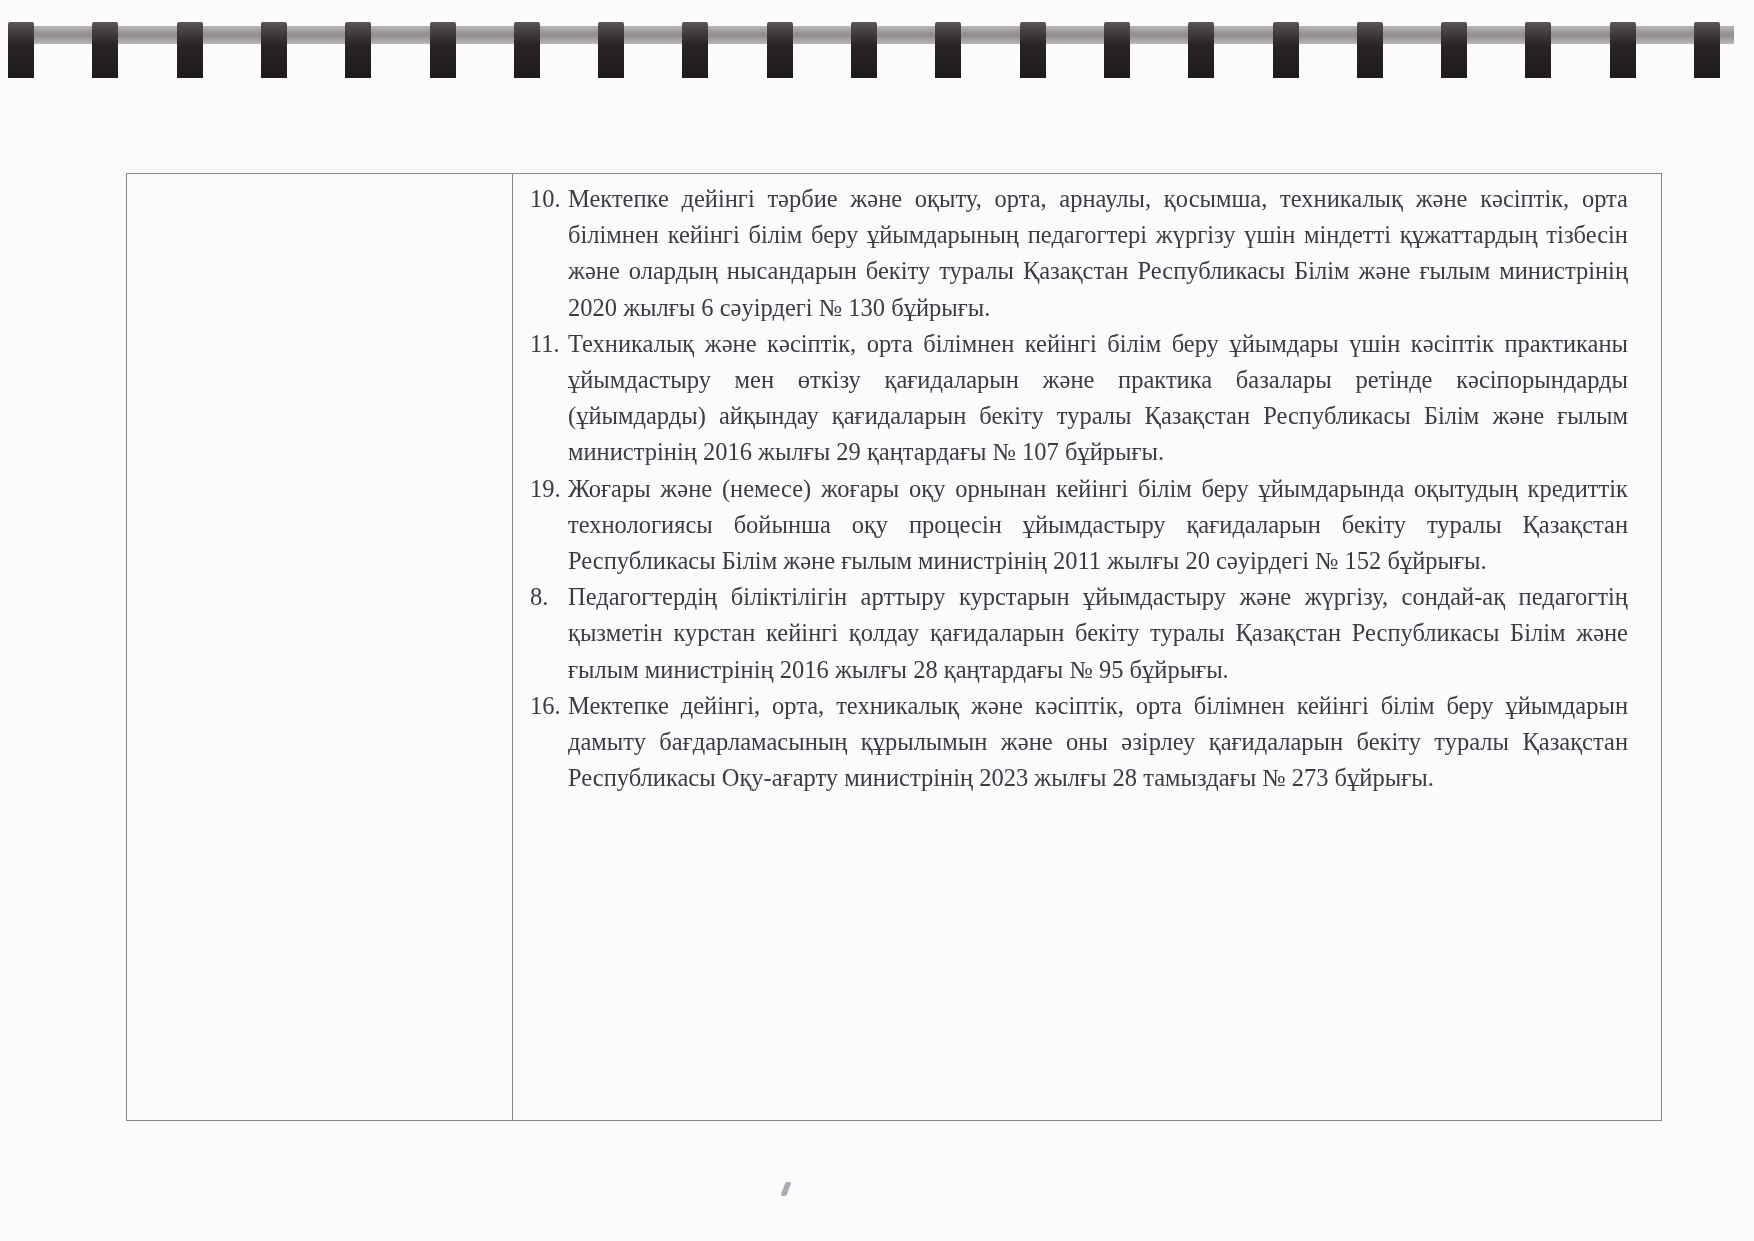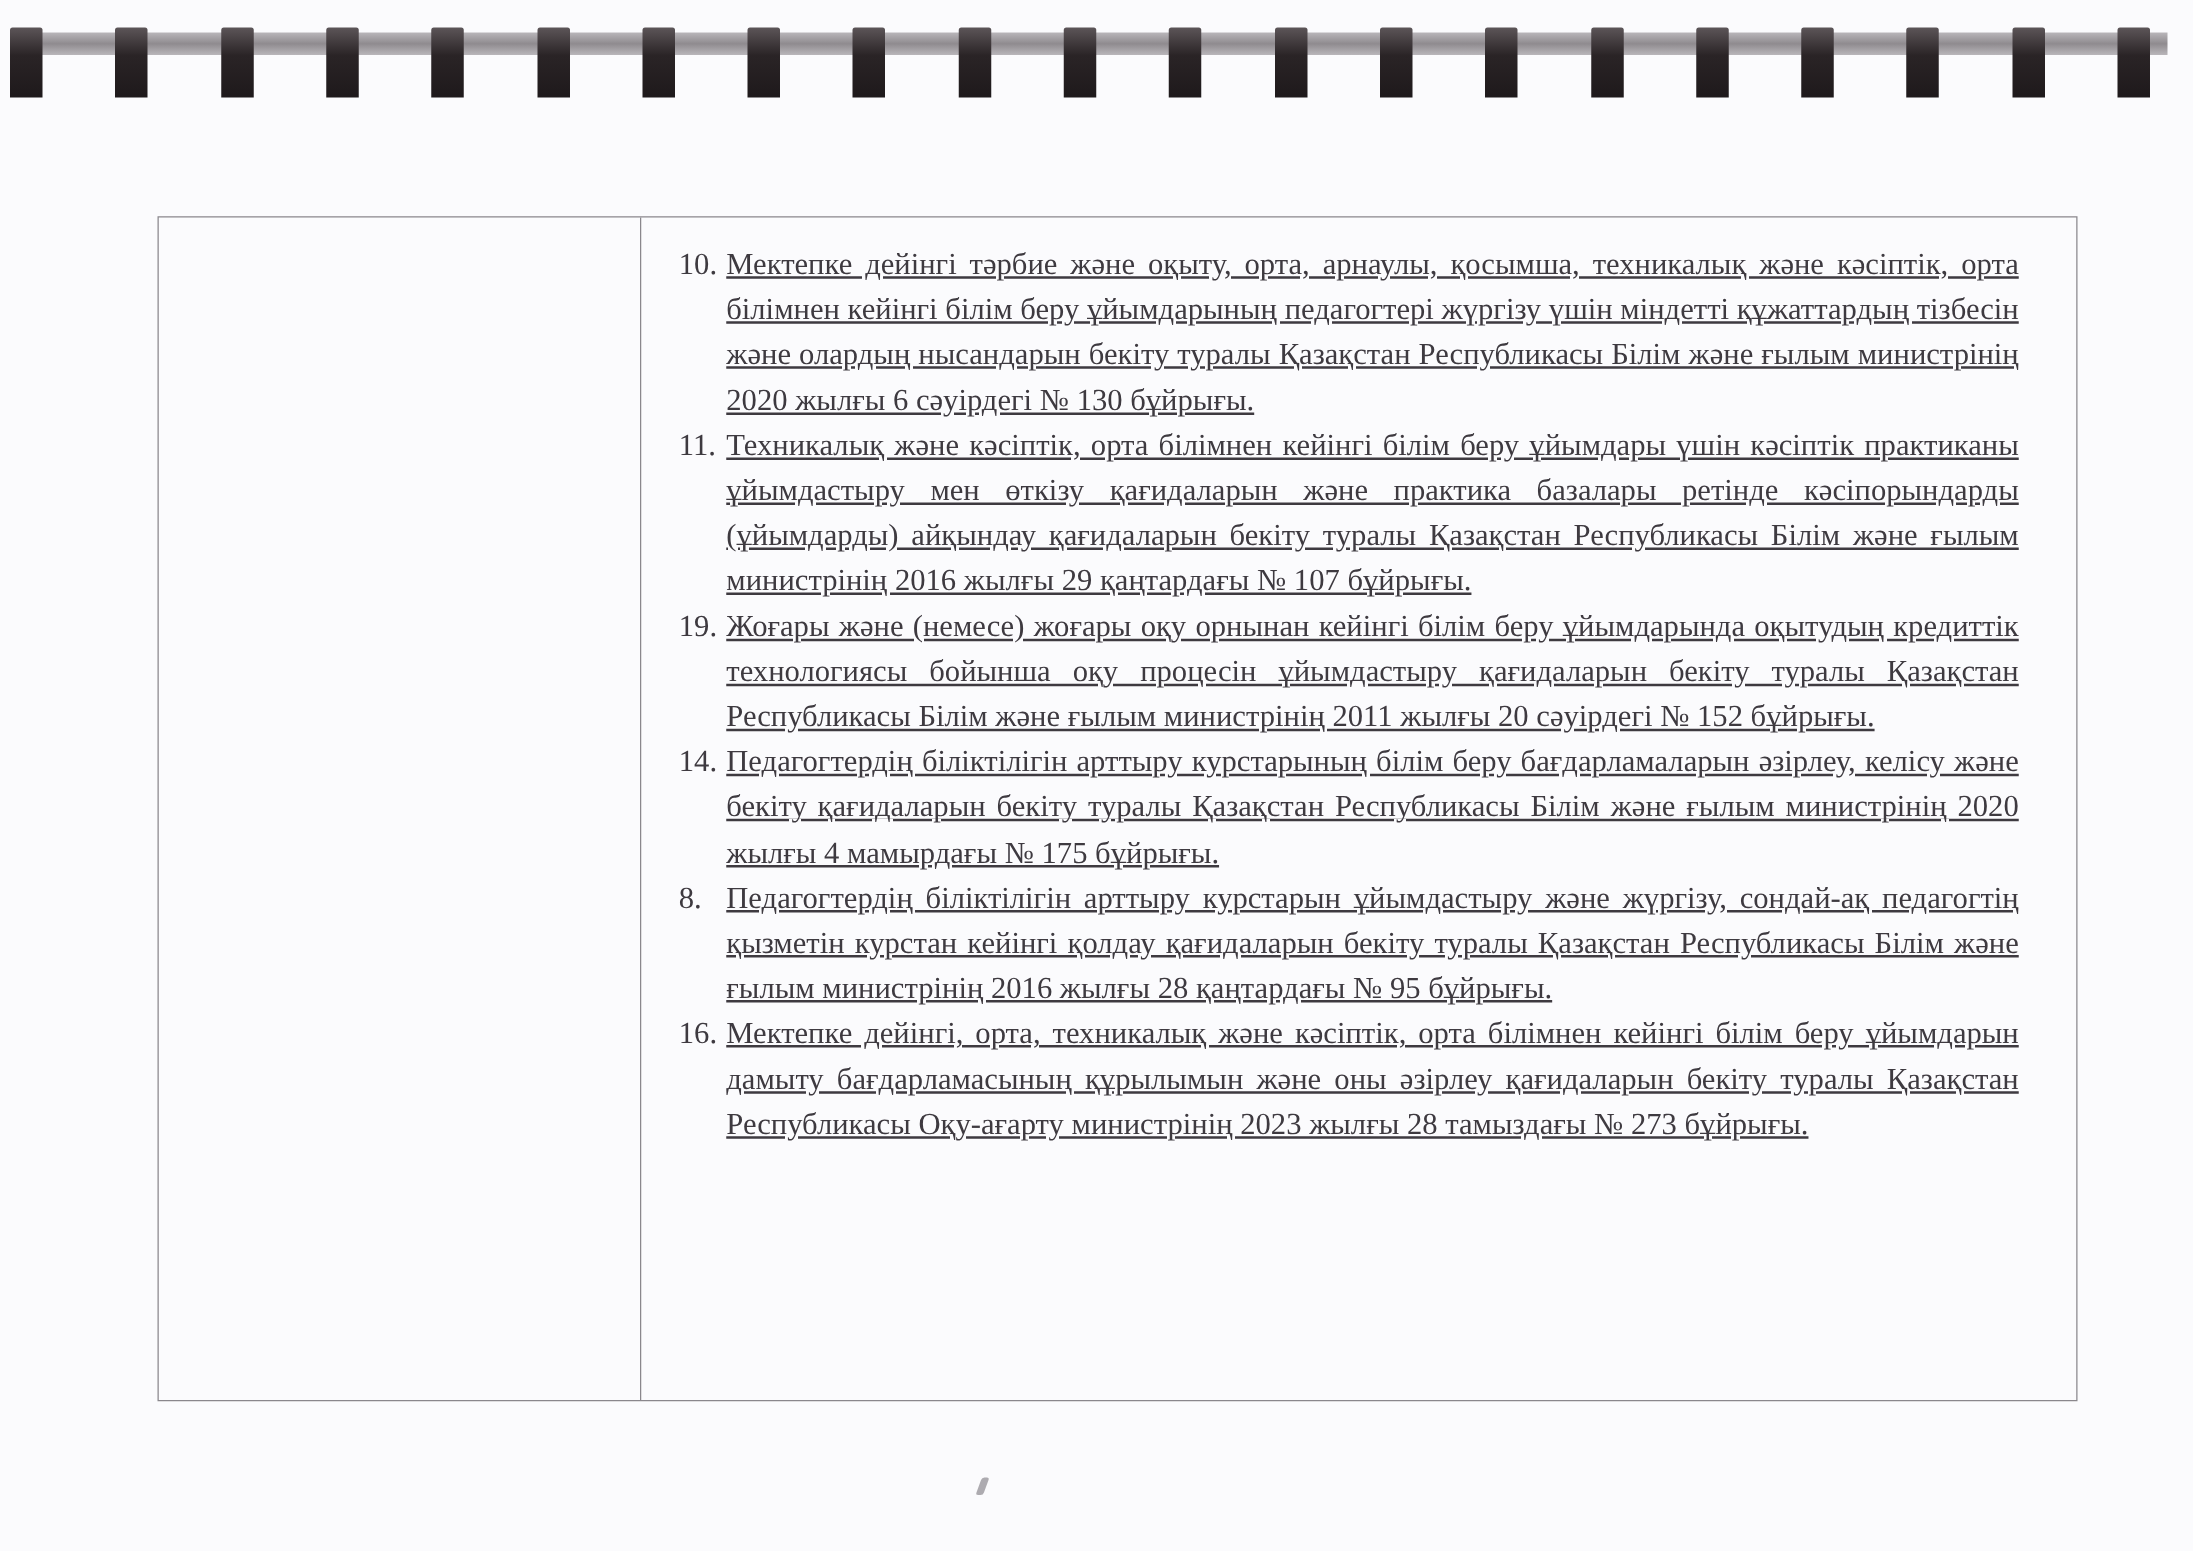--- a/index.html
+++ b/index.html
@@ -25,21 +25,21 @@
     position: absolute; left: 126px; top: 173px; width: 1534px; height: 946px;
     border: 1.5px solid #8a878c;
     display: flex;
   }
   .col-left {
     width: 385px; border-right: 1.5px solid #8a878c;
   }
   .col-right {
     flex: 1; padding: 4px 30px 0 14px;
   }
-  ol.items { list-style: none; margin: 16px; padding: 0; text-decoration: underline; }
+  ol.items { list-style: none; margin: 3px; padding: 0; }
   ol.items li {
     position: relative; padding-left: 38px;
     font-size: 24.5px; line-height: 36.2px;
     text-align: justify;
   }
   ol.items li .num {
     position: absolute; left: 0; top: 0;
   }
   .page-mark {
     position: absolute; left: 783px; top: 1182px;
@@ -77,20 +77,19 @@
     </div>
 </div>
 
 <div class="sheet">
   <div class="col-left"></div>
   <div class="col-right">
     <ol class="items">
       <li><span class="num">10.</span><span>Мектепке дейінгі тәрбие және оқыту, орта, арнаулы, қосымша, техникалық және кәсіптік, орта білімнен кейінгі білім беру ұйымдарының педагогтері жүргізу үшін міндетті құжаттардың тізбесін және олардың нысандарын бекіту туралы Қазақстан Республикасы Білім және ғылым министрінің 2020 жылғы 6 сәуірдегі № 130 бұйрығы.</span></li>
       <li><span class="num">11.</span><span>Техникалық және кәсіптік, орта білімнен кейінгі білім беру ұйымдары үшін кәсіптік практиканы ұйымдастыру мен өткізу қағидаларын және практика базалары ретінде кәсіпорындарды (ұйымдарды) айқындау қағидаларын бекіту туралы Қазақстан Республикасы Білім және ғылым министрінің 2016 жылғы 29 қаңтардағы № 107 бұйрығы.</span></li>
       <li><span class="num">19.</span><span>Жоғары және (немесе) жоғары оқу орнынан кейінгі білім беру ұйымдарында оқытудың кредиттік технологиясы бойынша оқу процесін ұйымдастыру қағидаларын бекіту туралы Қазақстан Республикасы Білім және ғылым министрінің 2011 жылғы 20 сәуірдегі № 152 бұйрығы.</span></li>
-      <li><span class="num">14.</span><span>Педагогтердің біліктілігін арттыру курстарының білім беру бағдарламаларын әзірлеу, келісу және бекіту қағидаларын бекіту туралы Қазақстан Республикасы Білім және ғылым министрінің 2020 жылғы 4 мамырдағы № 175 бұйрығы.</span></li>
       <li><span class="num">8.</span><span>Педагогтердің біліктілігін арттыру курстарын ұйымдастыру және жүргізу, сондай-ақ педагогтің қызметін курстан кейінгі қолдау қағидаларын бекіту туралы Қазақстан Республикасы Білім және ғылым министрінің 2016 жылғы 28 қаңтардағы № 95 бұйрығы.</span></li>
       <li><span class="num">16.</span><span>Мектепке дейінгі, орта, техникалық және кәсіптік, орта білімнен кейінгі білім беру ұйымдарын дамыту бағдарламасының құрылымын және оны әзірлеу қағидаларын бекіту туралы Қазақстан Республикасы Оқу-ағарту министрінің 2023 жылғы 28 тамыздағы № 273 бұйрығы.</span></li>
     </ol>
   </div>
 </div>
 
 <div class="page-mark"></div>
 
 </body></html>

